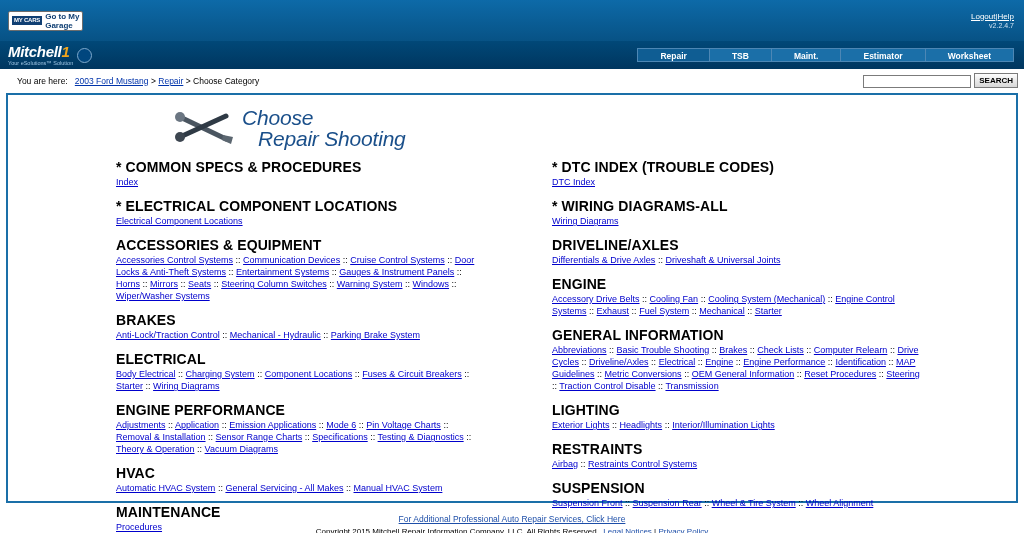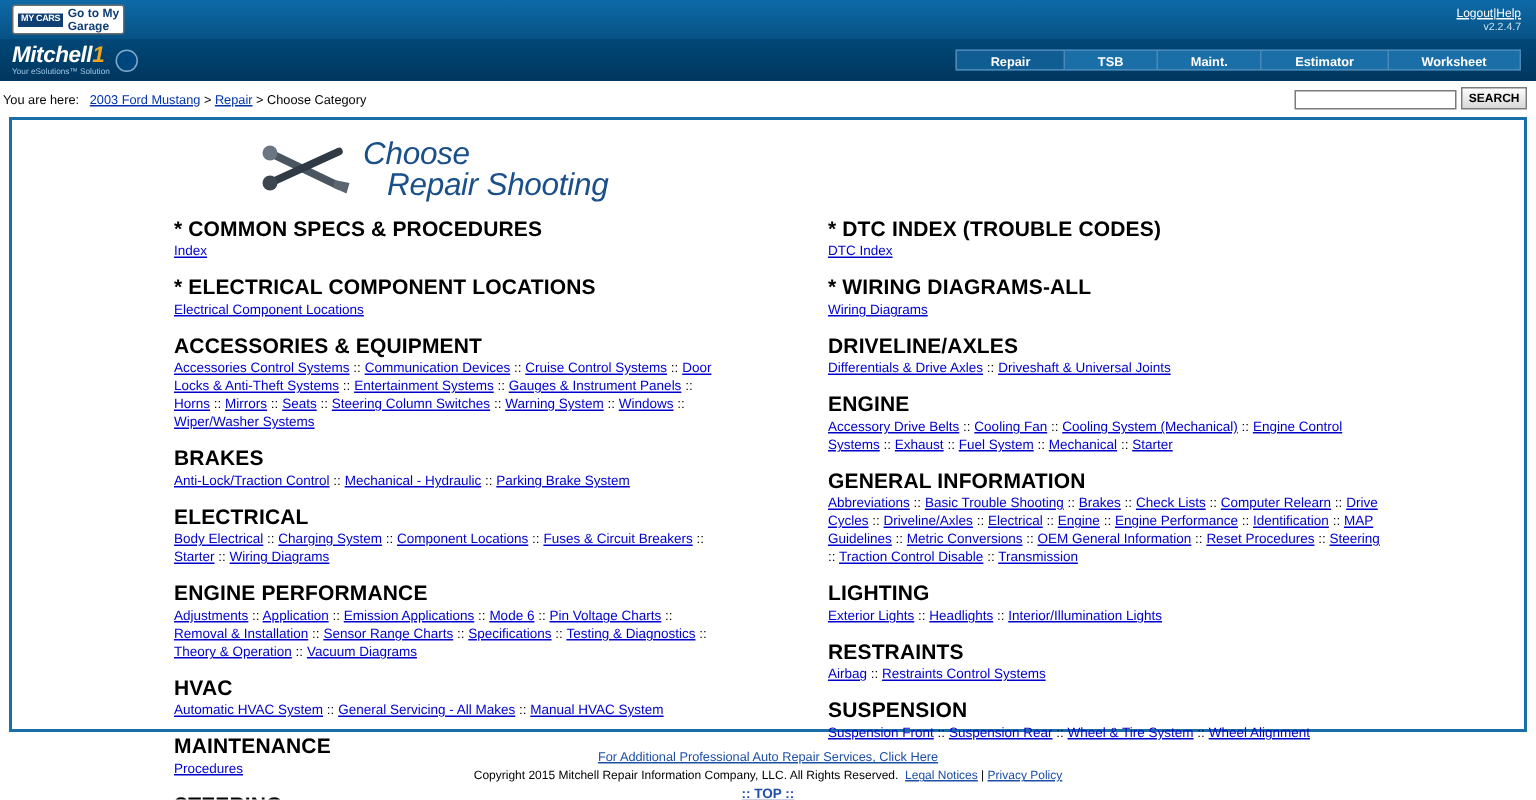--- a/index.html
+++ b/index.html
@@ -9,21 +9,21 @@
     background: #ffffff;
     font-family: "Liberation Sans", sans-serif;
     font-size: 11px;
     color: #000;
     overflow: hidden;
   }
   a { color: #0000c0; text-decoration: underline; }
 
   
   .topbar {
-    height: 26px;
+    height: 41px;
     background: #0a5c96;
     background: linear-gradient(to bottom, #0d6aa8 0%, #075285 100%);
     display: flex;
     align-items: center;
     justify-content: space-between;
     padding: 0 6px;
     position: relative;
   }
   .mycars-btn {
     background: #ffffff;
@@ -127,21 +127,21 @@
   
   .crumbstrip {
     height: 24px;
     background: #ffffff;
     display: flex;
     align-items: center;
     justify-content: space-between;
     padding: 0 6px 0 2px;
     border-bottom: 1px solid #ffffff;
   }
-  .crumbs { font-size: 8.5px; color: #000; }
+  .crumbs { font-size: 8.5px; color: #000; margin-left: 15px; }
   .crumbs a { color: #0033aa; }
   .searchbox { display: flex; align-items: flex-end; }
   .searchbox input {
     width: 108px; height: 13px;
     border: 1px solid #7b7b7b;
     font-size: 9px;
     padding: 0 2px;
   }
   .searchbtn {
     margin-left: 3px;

